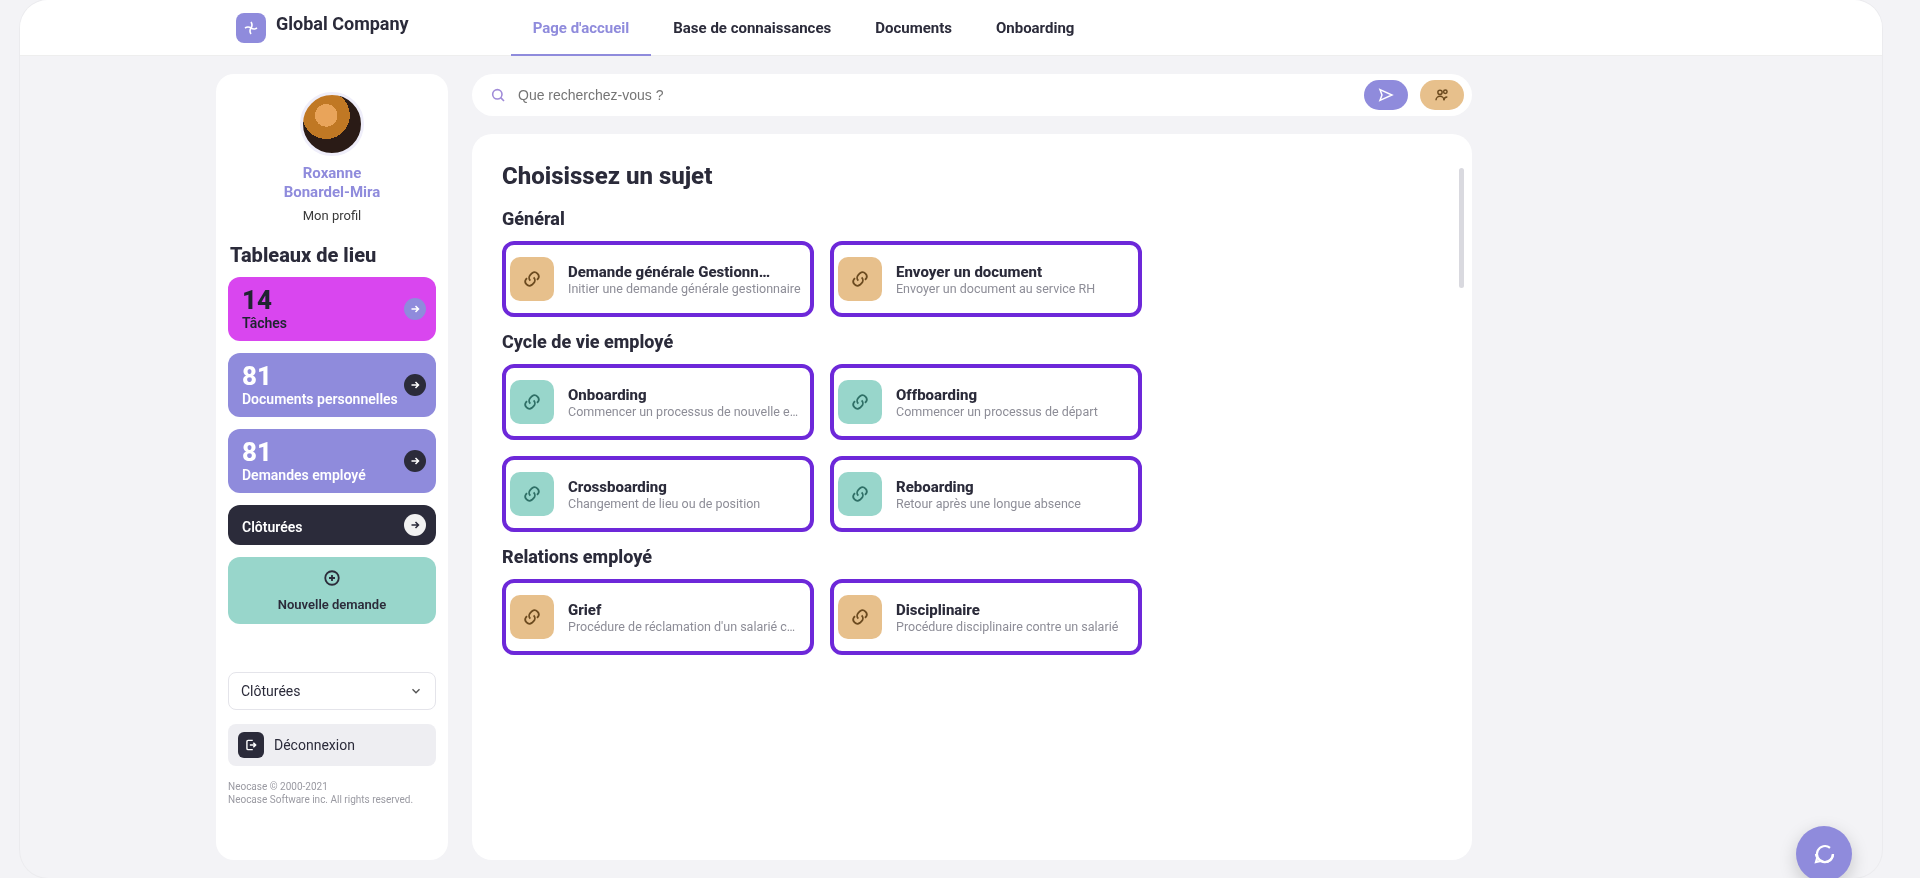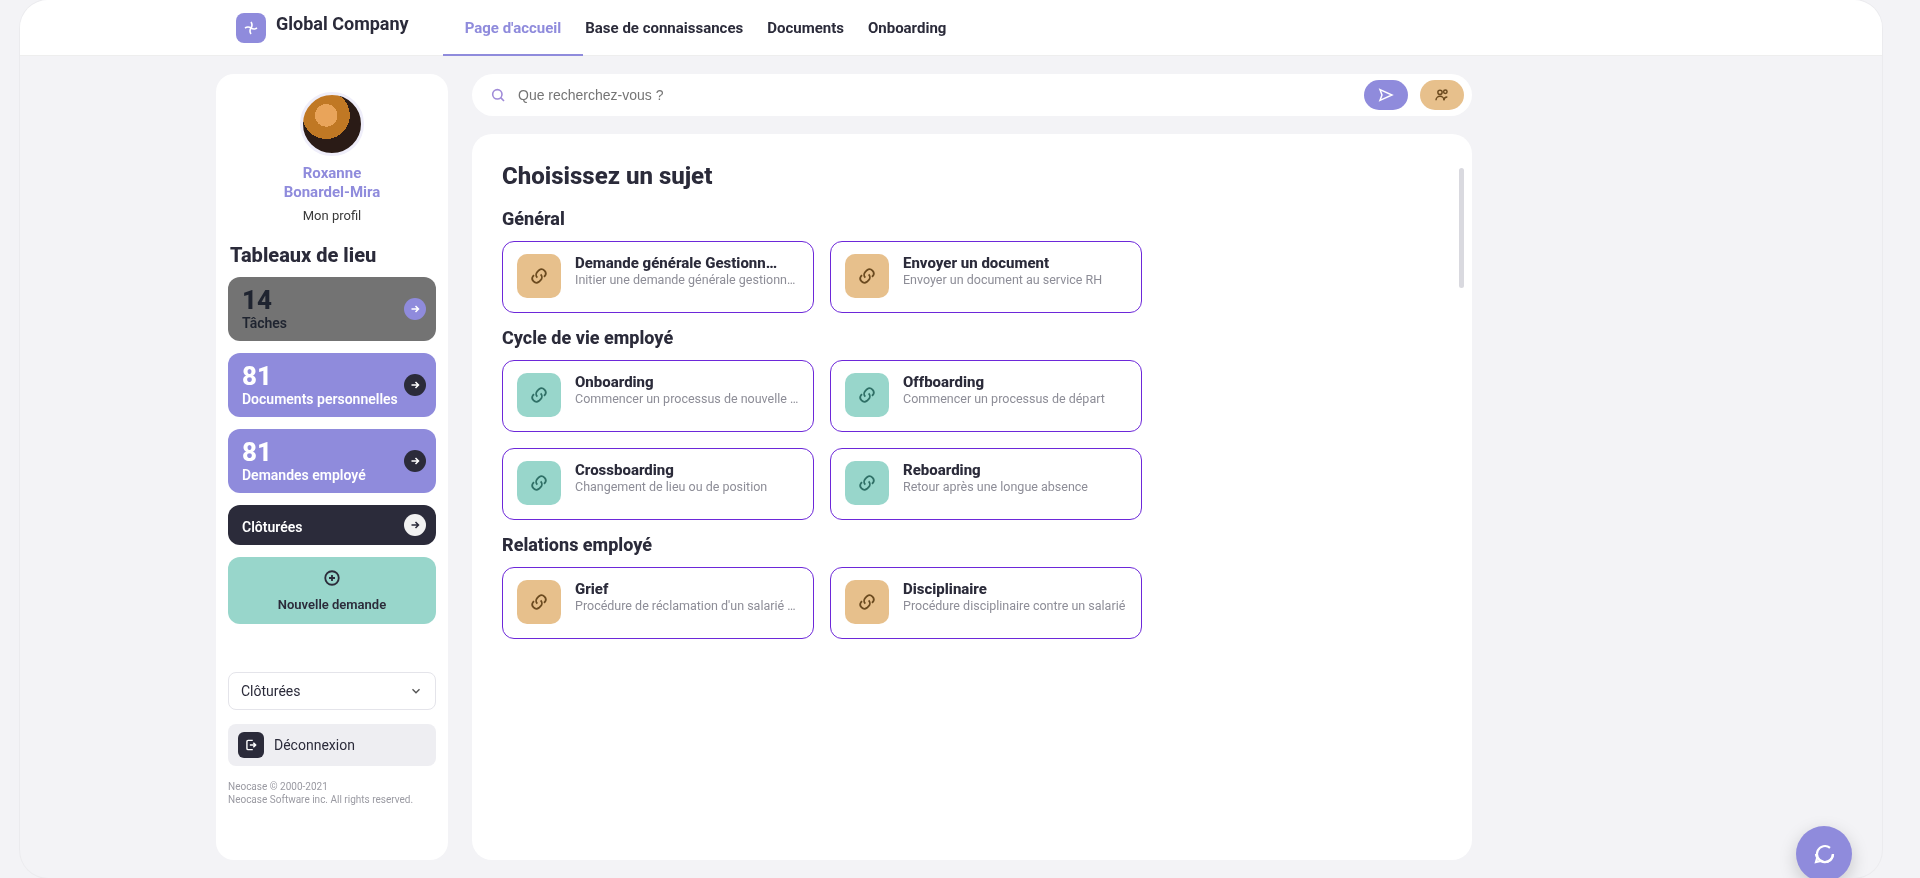--- a/index.html
+++ b/index.html
@@ -28,21 +28,21 @@
     border-bottom: 1px solid #eee;
   }
   .logo {
     display:flex; gap:10px; margin-left: 190px;
   }
   .logo-badge {
     width:30px; height:30px; border-radius:8px; background:#8f8bdc;
     display:flex; align-items:center; justify-content:center; color:#fff;
   }
   .logo-text { font-weight:700; font-size:18px; color:#2b2b3a; }
-  .nav { display:flex; gap:16px; margin-left: 52px; }
+  .nav { display:flex; gap:36px; margin-left: 120px; }
   .nav-item {
     font-size:15px; font-weight:700; color:#2b2b3a; padding: 18px 4px;
     cursor:pointer; position:relative;
   }
   .nav-item.active { color:#8f8bdc; }
   .nav-item.active::after{
     content:""; position:absolute; left:-18px; right:-18px; bottom:-1px; height:2px; background:#8f8bdc;
   }
   .content {
     position:absolute; top:56px; left:0; right:0; bottom:0;
@@ -68,21 +68,21 @@
     border-radius:12px; padding: 10px 14px; margin-bottom:12px;
     position:relative; cursor:pointer; color:#1f2430;
   }
   .dash-card .num{ font-size:26px; font-weight:800; line-height:1;}
   .dash-card .lbl{ font-size:14px; font-weight:600; margin-top:2px;}
   .dash-card .go{
     position:absolute; right:10px; top:50%; transform:translateY(-50%);
     width:22px; height:22px; border-radius:50%;
     display:flex; align-items:center; justify-content:center;
   }
-  .card-sand { background:#737373; }
+  .card-sand { background:#d946ef; }
   .card-sand .go{ background:#8f8bdc; color:#fff;}
   .card-violet { background:#8f8bdc; color:#fff; }
   .card-violet .go{ background:#2b2b3a; color:#fff;}
   .card-dark { background:#2b2b3a; color:#fff; }
   .card-dark .go{ background:#f2f2f2; color:#2b2b3a;}
   .new-request {
     background:#98d6cb; color:#2b2b3a; border-radius:12px;
     padding:12px 14px; display:flex; align-items:center; gap:10px;
     font-weight:600; font-size:13px; cursor:pointer; margin-bottom: 18px; flex-direction: column;
   }
@@ -110,22 +110,22 @@
   .pill-send{ background:#8f8bdc; color:#fff;}
   .pill-people{ background:#e7c08c; color:#6b4a1f;}
   .panel {
     background:#fff; border-radius:20px; padding: 28px 30px 30px;
     position:relative; flex:1; overflow:hidden;
   }
   .panel h1{ font-weight:800; font-size:24px; margin-bottom: 18px;}
   .panel h2{ font-weight:800; font-size:18px; margin: 14px 0 12px;}
   .grid { display:grid; grid-template-columns: repeat(3, 312px); gap:16px;}
   .topic {
-    border:1px solid #6d28d9; border-radius:12px; padding:12px 14px;
-    display:flex; gap:14px; cursor:pointer; min-height:72px;
+    border:4px solid #6d28d9; border-radius:12px; padding:12px 4px;
+    display:flex; gap:14px; align-items:center; cursor:pointer; min-height:72px;
   }
   .topic .ibox{
     width:44px;height:44px;border-radius:10px;
     display:flex;align-items:center;justify-content:center;flex:0 0 44px;
   }
   .ibox.sand{ background:#e7c08c; color:#6b4a1f;}
   .ibox.mint{ background:#98d6cb; color:#2f6f66;}
   .topic .tt{ font-weight:800; font-size:15px; color:#2b2b3a; white-space:nowrap; overflow:hidden; text-overflow:ellipsis;}
   .topic .td{ font-size:12.5px; color:#8d8d97; white-space:nowrap; overflow:hidden; text-overflow:ellipsis;}
   .topic .txt{ overflow:hidden;}

